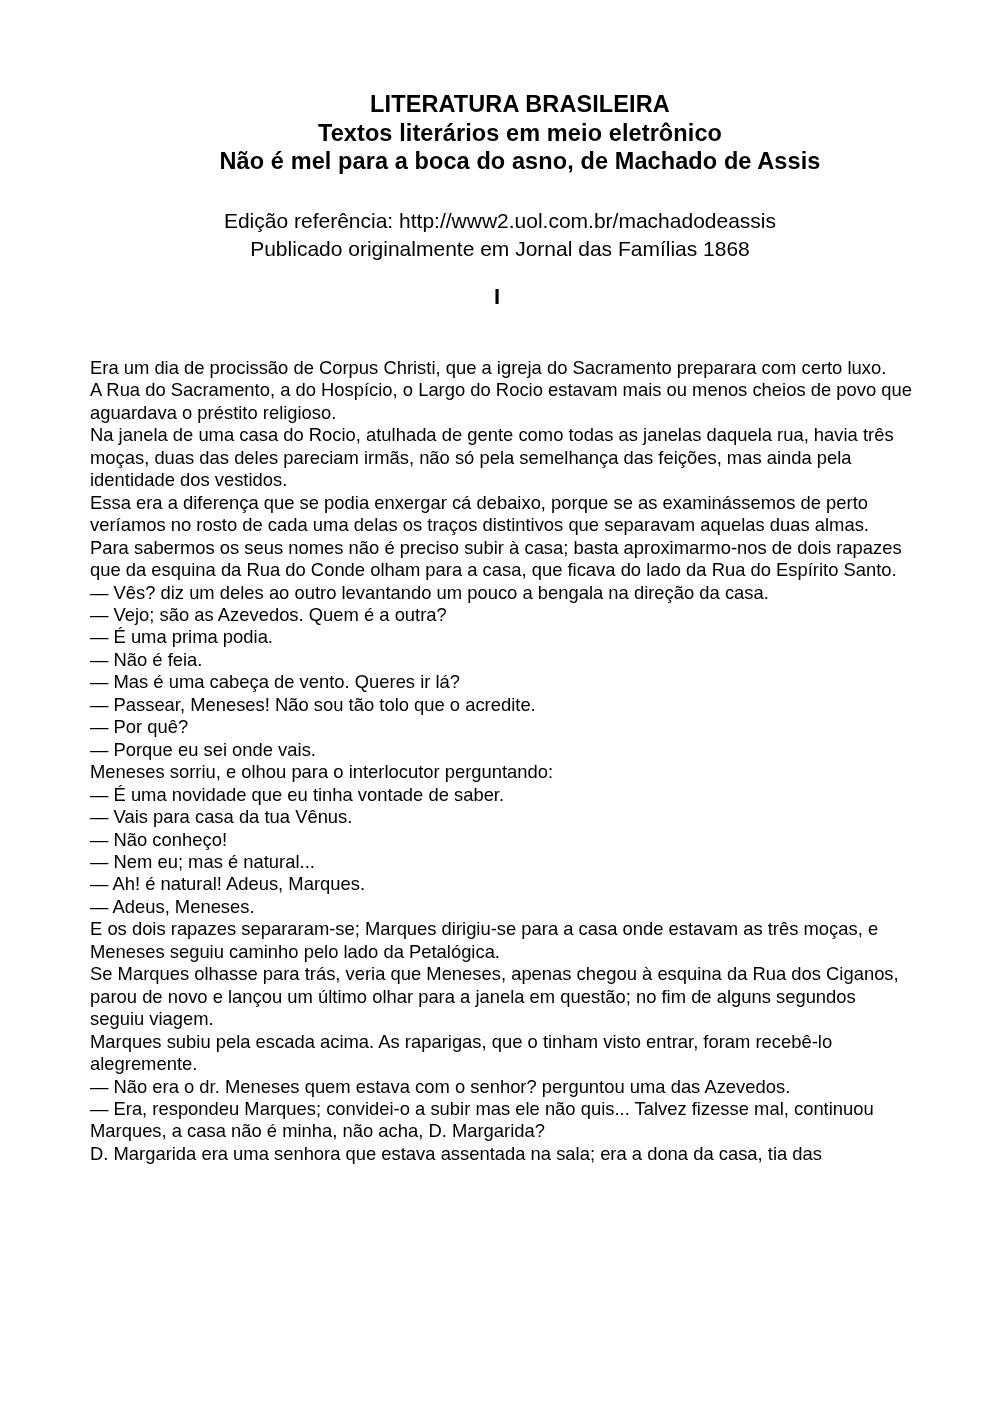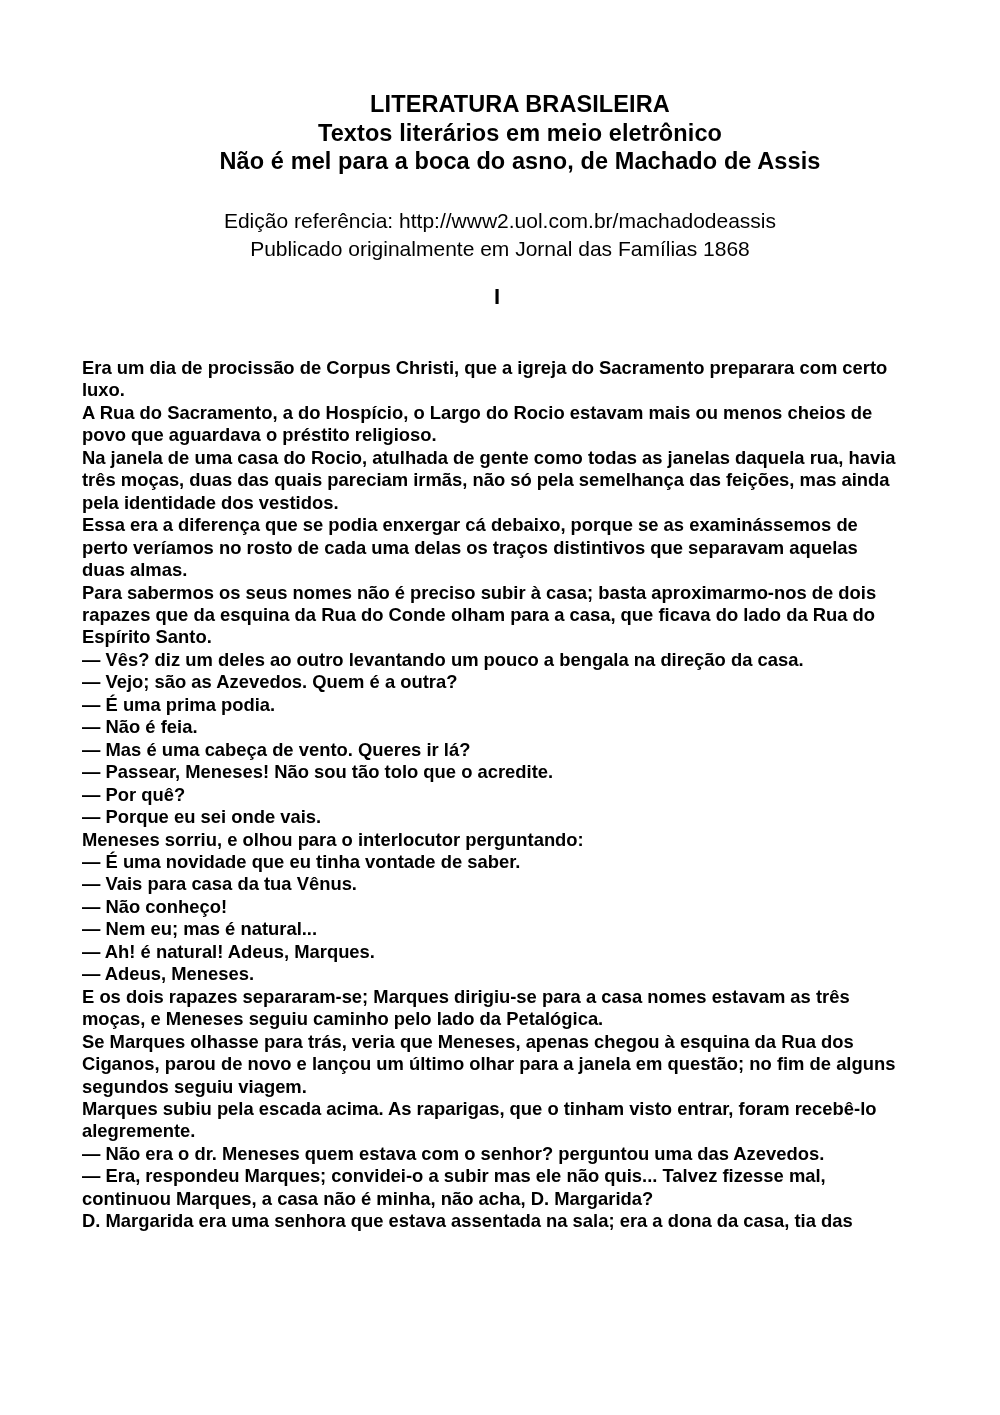--- a/index.html
+++ b/index.html
@@ -63,24 +63,23 @@
     width: 994px;
     text-align: center;
     font-size: 22px;
     font-weight: bold;
     line-height: 26px;
   }
 
   
   .body-text {
     position: absolute;
-    left: 82px;
+    left: 90px;
     top: 357px;
     width: 822px;
-    font-weight: bold;
   }
   .para {
     font-size: 18.4px;
     line-height: 22.45px;
     text-align: left;
     margin: 0;
     word-spacing: 0px;
   }
 </style>
 </head>
@@ -97,39 +96,39 @@
   <div class="refblock">
     <div class="ref-line">Edição referência: http://www2.uol.com.br/machadodeassis</div>
     <div class="ref-line">Publicado originalmente em Jornal das Famílias 1868</div>
   </div>
 
   <div class="section-numeral">I</div>
 
   <div class="body-text">
     <p class="para">Era um dia de procissão de Corpus Christi, que a igreja do Sacramento preparara com certo luxo.</p>
     <p class="para">A Rua do Sacramento, a do Hospício, o Largo do Rocio estavam mais ou menos cheios de povo que aguardava o préstito religioso.</p>
-    <p class="para">Na janela de uma casa do Rocio, atulhada de gente como todas as janelas daquela rua, havia três moças, duas das quais pareciam irmãs, não só pela semelhança das feições, mas ainda pela identidade dos vestidos.</p>
+    <p class="para">Na janela de uma casa do Rocio, atulhada de gente como todas as janelas daquela rua, havia três moças, duas das deles pareciam irmãs, não só pela semelhança das feições, mas ainda pela identidade dos vestidos.</p>
     <p class="para">Essa era a diferença que se podia enxergar cá debaixo, porque se as examinássemos de perto veríamos no rosto de cada uma delas os traços distintivos que separavam aquelas duas almas.</p>
     <p class="para">Para sabermos os seus nomes não é preciso subir à casa; basta aproximarmo-nos de dois rapazes que da esquina da Rua do Conde olham para a casa, que ficava do lado da Rua do Espírito Santo.</p>
     <p class="para">— Vês? diz um deles ao outro levantando um pouco a bengala na direção da casa.</p>
     <p class="para">— Vejo; são as Azevedos. Quem é a outra?</p>
     <p class="para">— É uma prima podia.</p>
     <p class="para">— Não é feia.</p>
     <p class="para">— Mas é uma cabeça de vento. Queres ir lá?</p>
     <p class="para">— Passear, Meneses! Não sou tão tolo que o acredite.</p>
     <p class="para">— Por quê?</p>
     <p class="para">— Porque eu sei onde vais.</p>
     <p class="para">Meneses sorriu, e olhou para o interlocutor perguntando:</p>
     <p class="para">— É uma novidade que eu tinha vontade de saber.</p>
     <p class="para">— Vais para casa da tua Vênus.</p>
     <p class="para">— Não conheço!</p>
     <p class="para">— Nem eu; mas é natural...</p>
     <p class="para">— Ah! é natural! Adeus, Marques.</p>
     <p class="para">— Adeus, Meneses.</p>
-    <p class="para">E os dois rapazes separaram-se; Marques dirigiu-se para a casa nomes estavam as três moças, e Meneses seguiu caminho pelo lado da Petalógica.</p>
+    <p class="para">E os dois rapazes separaram-se; Marques dirigiu-se para a casa onde estavam as três moças, e Meneses seguiu caminho pelo lado da Petalógica.</p>
     <p class="para">Se Marques olhasse para trás, veria que Meneses, apenas chegou à esquina da Rua dos Ciganos, parou de novo e lançou um último olhar para a janela em questão; no fim de alguns segundos seguiu viagem.</p>
     <p class="para">Marques subiu pela escada acima. As raparigas, que o tinham visto entrar, foram recebê-lo alegremente.</p>
     <p class="para">— Não era o dr. Meneses quem estava com o senhor? perguntou uma das Azevedos.</p>
     <p class="para">— Era, respondeu Marques; convidei-o a subir mas ele não quis... Talvez fizesse mal, continuou Marques, a casa não é minha, não acha, D. Margarida?</p>
     <p class="para">D. Margarida era uma senhora que estava assentada na sala; era a dona da casa, tia das</p>
   </div>
 
 </div>
 
 </body></html>

